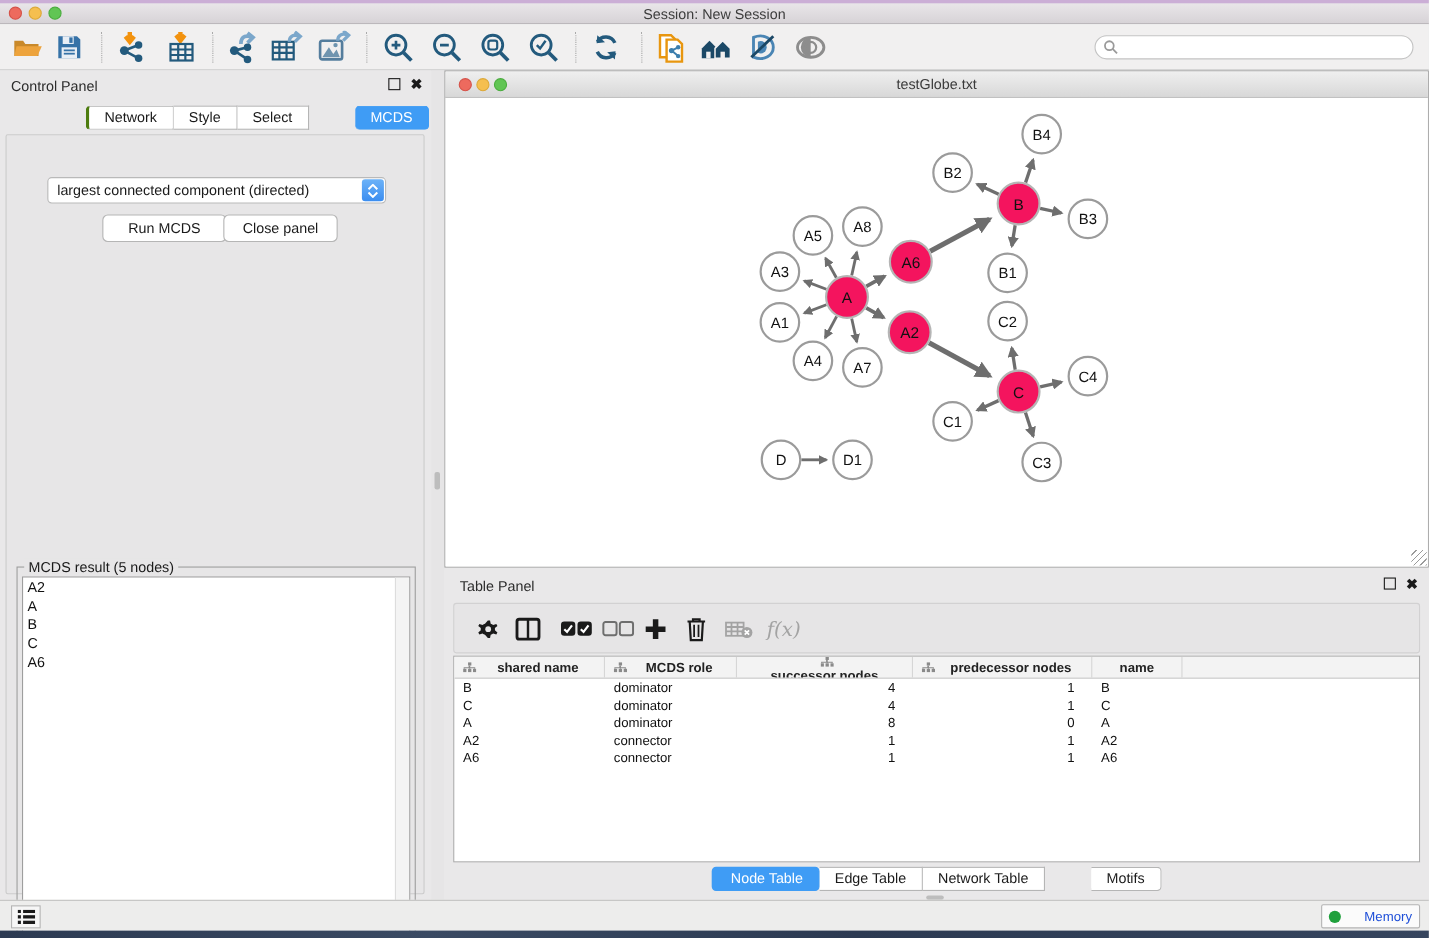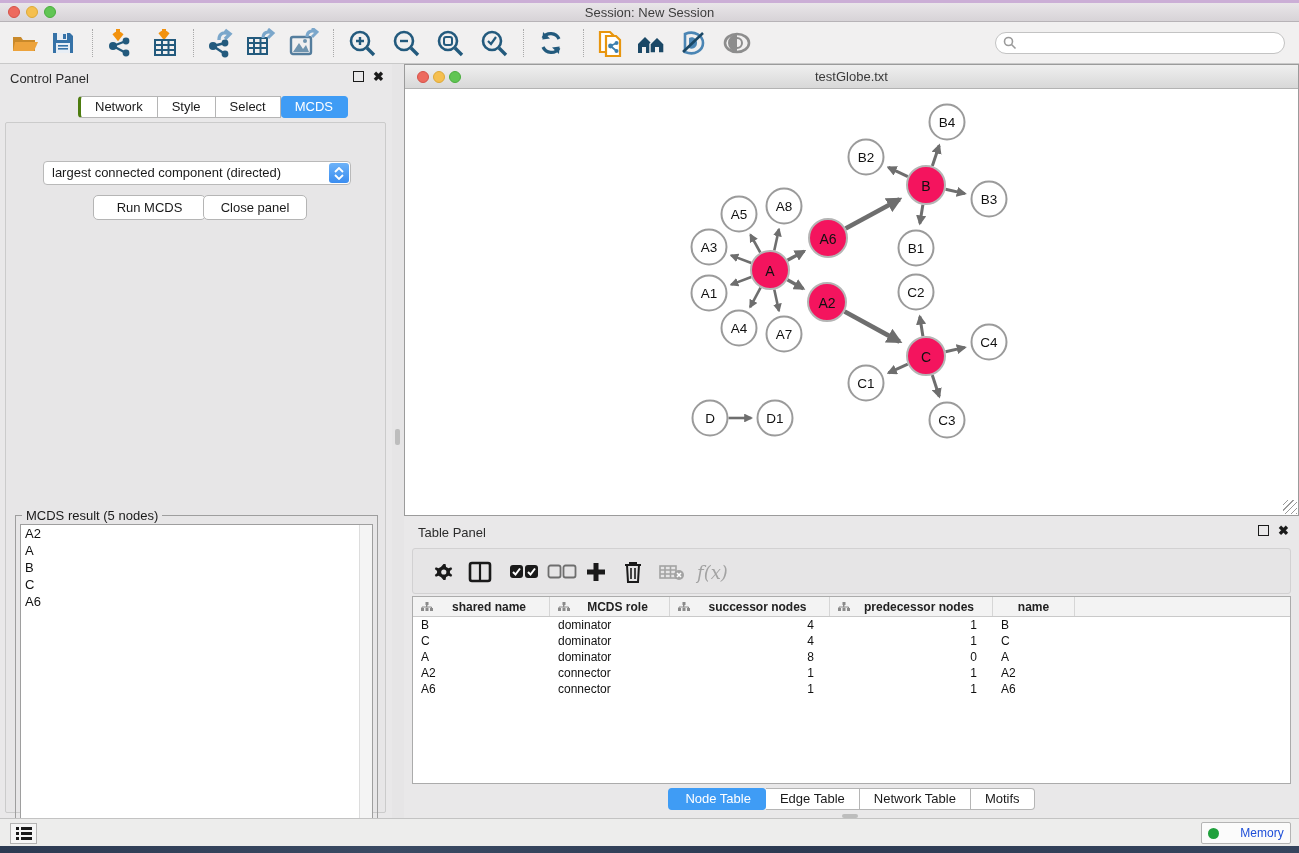--- a/index.html
+++ b/index.html
@@ -30,21 +30,21 @@
   #cp-header { position:absolute; left:0; top:6px; width:100%; height:18px; }
   #cp-title { position:absolute; left:10px; top:1px; font-size:13px; color:#2c2c2c; }
   .panel-btns { position:absolute; right:8px; top:1px; display:flex; gap:9px; }
   .float-icon { width:11px; height:11px; border:1.6px solid #1a1a1a; display:inline-block; }
   .close-icon { font-size:13px; font-weight:bold; color:#1a1a1a; line-height:11px; }
 
   #cp-tabs { position:absolute; left:78px; top:32px; height:22px; display:flex; }
   .seg { font-size:13px; color:#1a1a1a; background:#fff; border:1px solid #b5b5b5; border-left:none;
     padding:0 14px; line-height:20px; }
   .seg:first-child { border-left:3px solid #4d7c0f; border-radius:4px 0 0 4px; }
-  .seg:last-child { border-radius:0 4px 4px 0; }
+  .seg:last-child { border-radius:0 4px 4px 0;margin-left:42px; }
   .seg.active { background:#3f9cf5; border-color:#3f9cf5; color:#fff; border-radius:4px; position:relative; }
 
   #cp-content { position:absolute; left:5px; top:58px; width:381px; height:691px;
     background:#e7e6e7; border:1px solid #cbcbcb; border-radius:2px; }
   #opt-label { position:absolute; left:0; top:16px; width:100%; text-align:center; font-size:13px; color:#1a1a1a; }
   #opt-select { position:absolute; left:37px; top:38px; width:308px; height:24px; background:#fff;
     border:1px solid #b9b9b9; border-radius:4px; font-size:13px; color:#1a1a1a; line-height:22px; padding-left:8px; }
   #opt-stepper { position:absolute; right:1px; top:1px; width:20px; height:20px; background:linear-gradient(#6cb2f8,#3b8df0);
     border-radius:3px; display:flex; flex-direction:column; align-items:center; justify-content:center; gap:1px; }
   #opt-stepper svg { display:block; }
@@ -467,21 +467,21 @@
             <g fill="#8a8a8a">
               <rect x="4.5" y="0" width="3" height="3"></rect>
               <rect x="0" y="6" width="3" height="3"></rect>
               <rect x="4.5" y="6" width="3" height="3"></rect>
               <rect x="9" y="6" width="3" height="3"></rect>
               <path d="M5.5 3 L5.5 5 L1 5 L1 6 M6 3 L6 6 M6.5 5 L10.5 5 L10.5 6" stroke="#8a8a8a" fill="none"></path>
             </g>
           </svg>
           <span class="htxt">MCDS role</span>
         </div>
-        <div class="hcell" style="width: 160px;">
+        <div class="hcell" style="width: 160px; flex-direction: column;">
           <svg width="12" height="10">
             <g fill="#8a8a8a">
               <rect x="4.5" y="0" width="3" height="3"></rect>
               <rect x="0" y="6" width="3" height="3"></rect>
               <rect x="4.5" y="6" width="3" height="3"></rect>
               <rect x="9" y="6" width="3" height="3"></rect>
               <path d="M5.5 3 L5.5 5 L1 5 L1 6 M6 3 L6 6 M6.5 5 L10.5 5 L10.5 6" stroke="#8a8a8a" fill="none"></path>
             </g>
           </svg>
           <span class="htxt">successor nodes</span>

